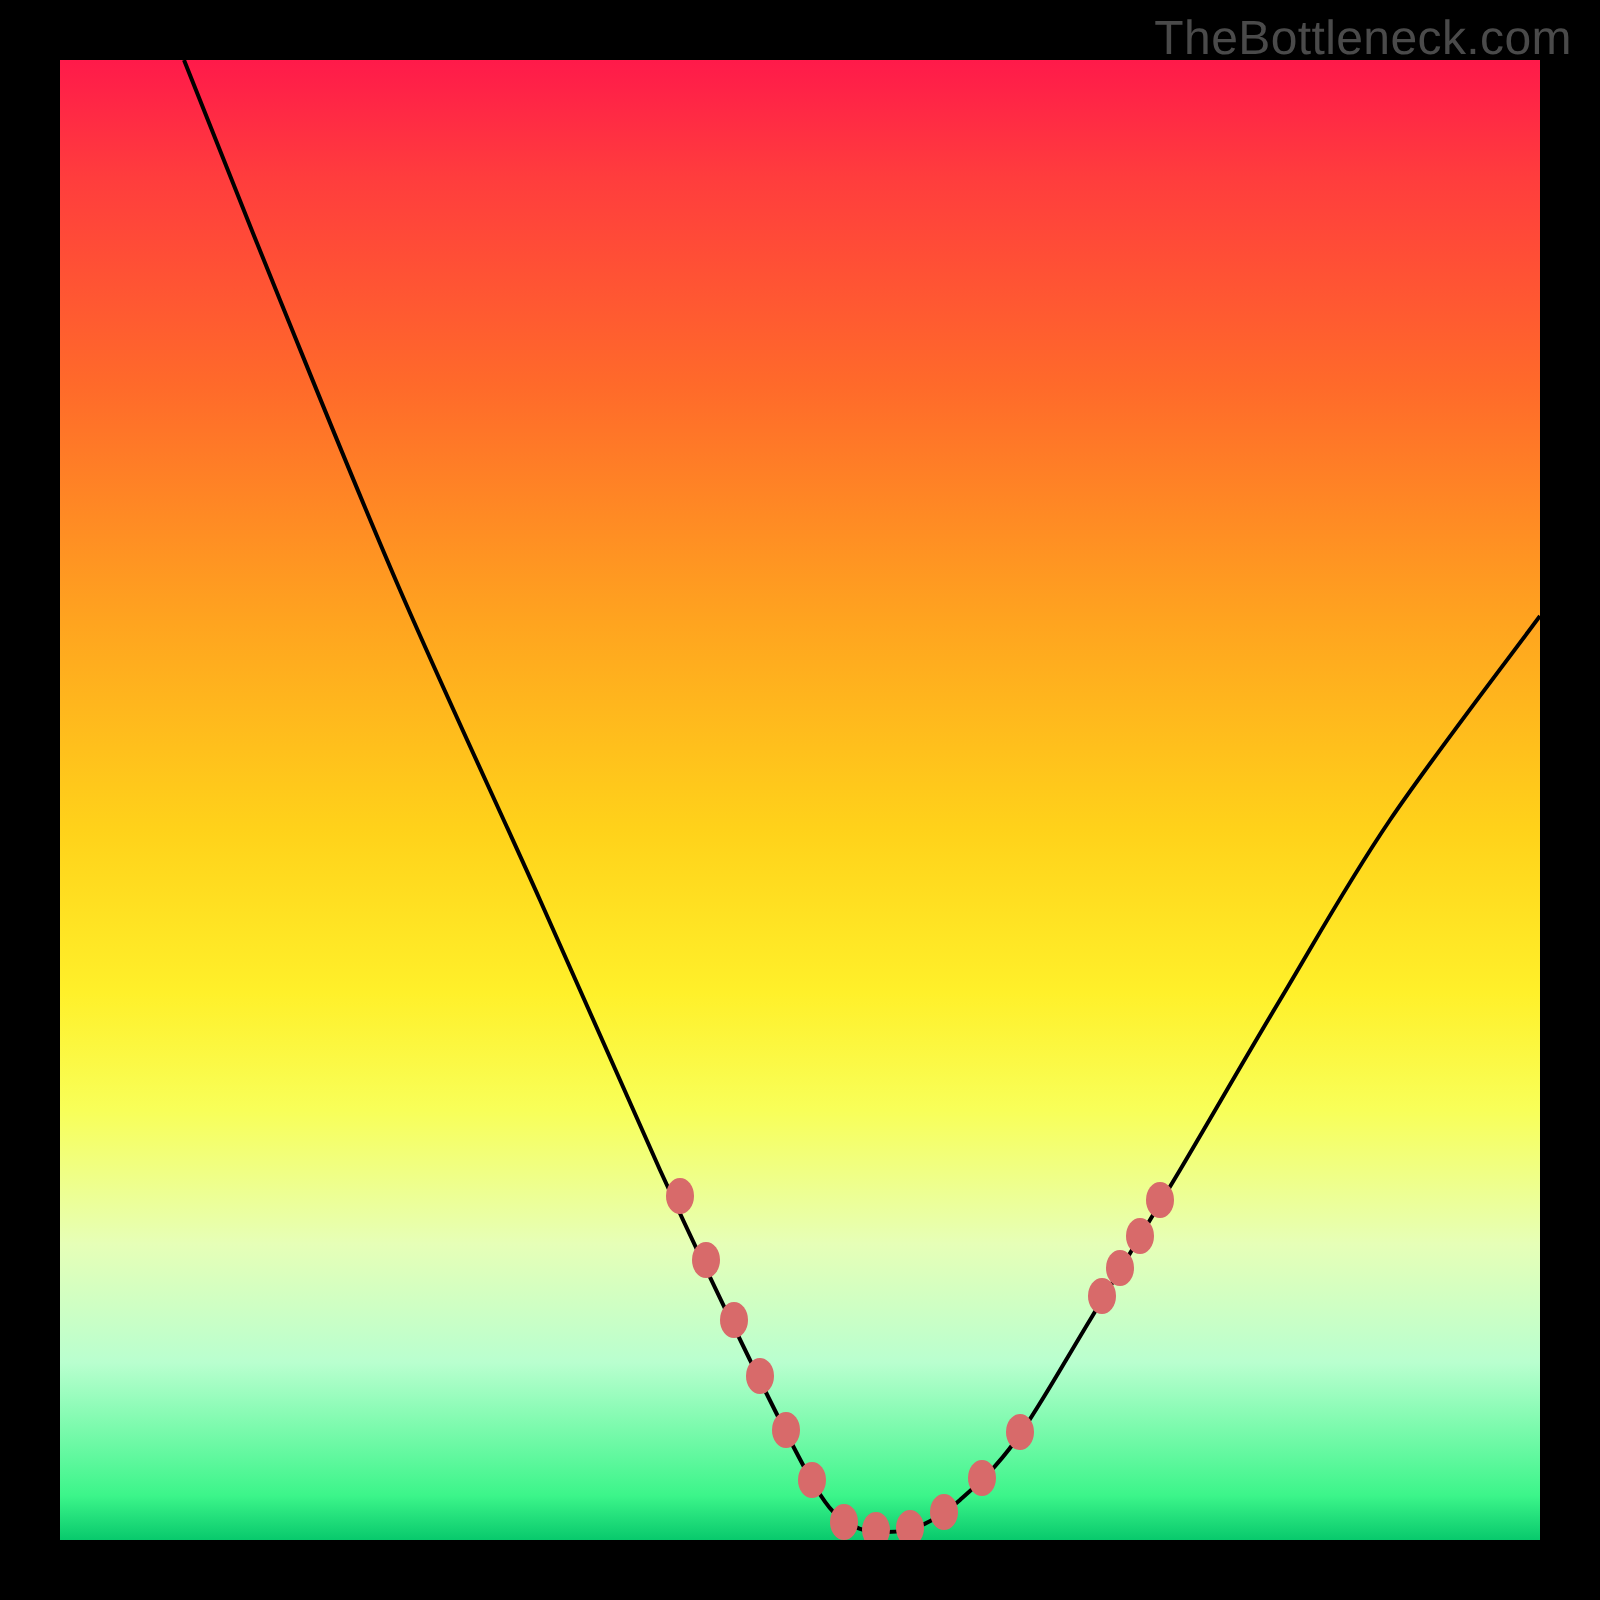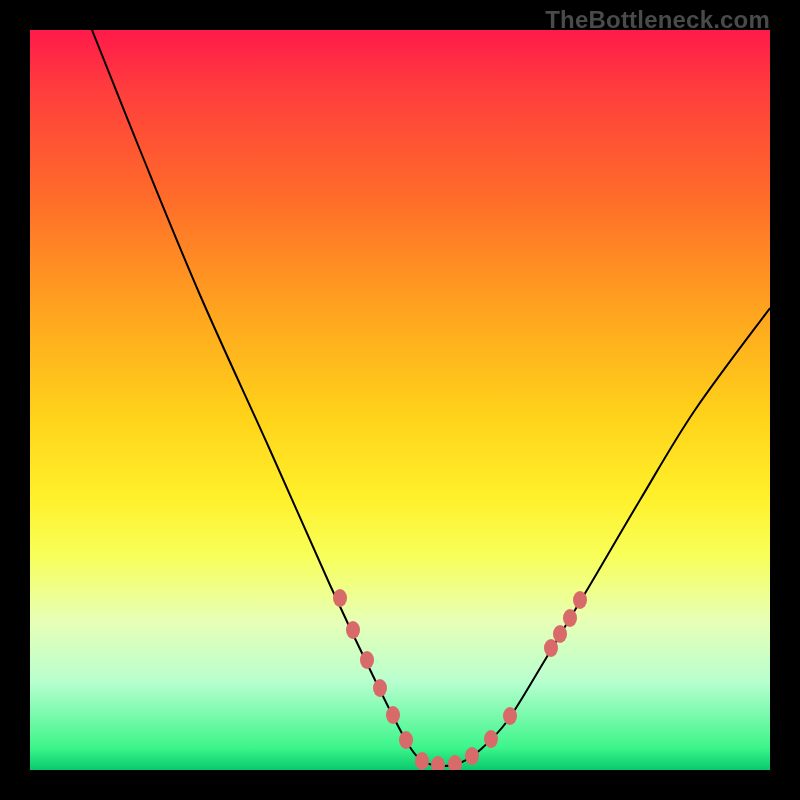--- a/index.html
+++ b/index.html
@@ -27,24 +27,24 @@
       #f8ff59 71%,
       #e6ffb7 80%,
       #b9ffcf 88%,
       #3cf58a 97%,
       #08c96c 100%
     );
   }
   .watermark {
     position: absolute;
     top: 6px;
-    right: 30px;
+    right: 14px;
     color: #4a4a4a;
     font-size: 24px;
-    font-weight: 700;
+    font-weight: 400;
     letter-spacing: 0.2px;
     user-select: none;
   }
   svg.curve {
     position: absolute;
     left: 0;
     top: 0;
     width: 740px;
     height: 740px;
   }

